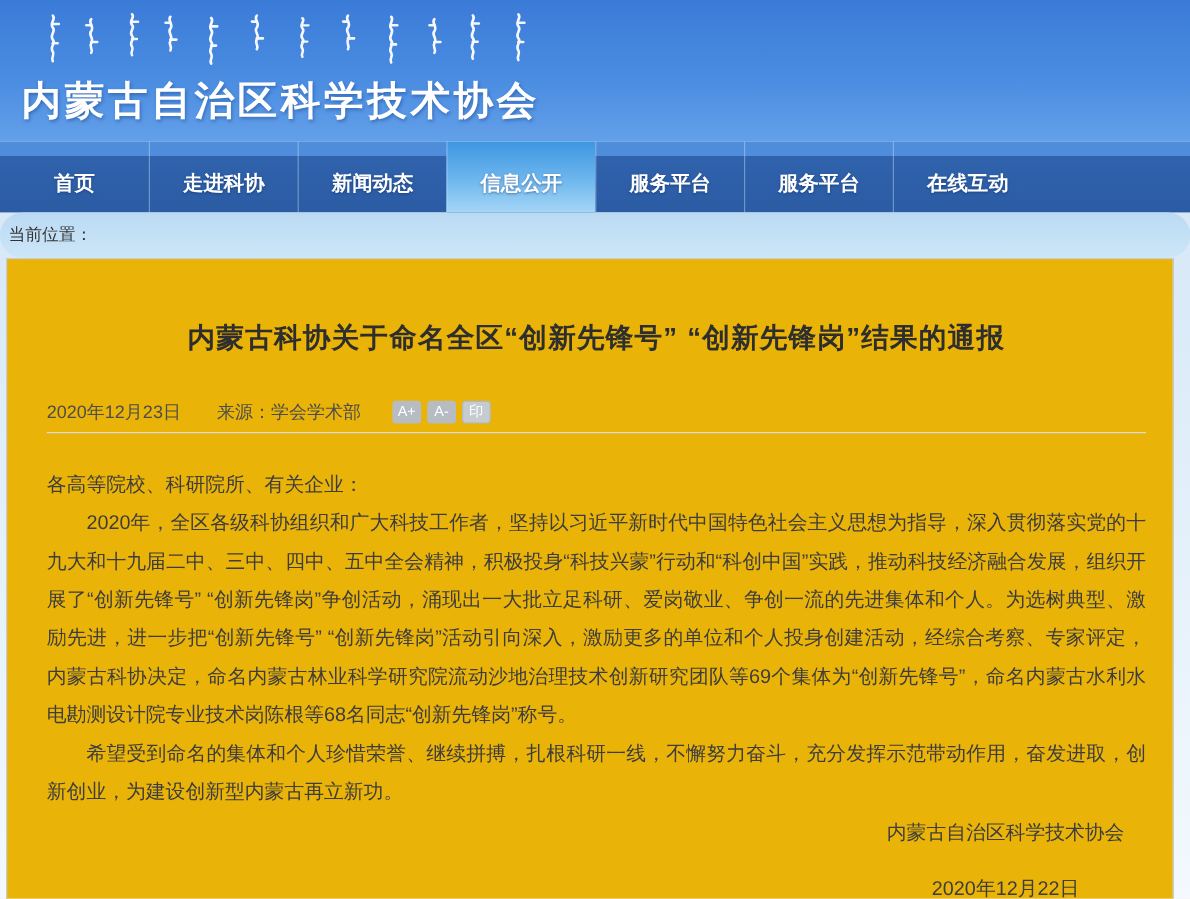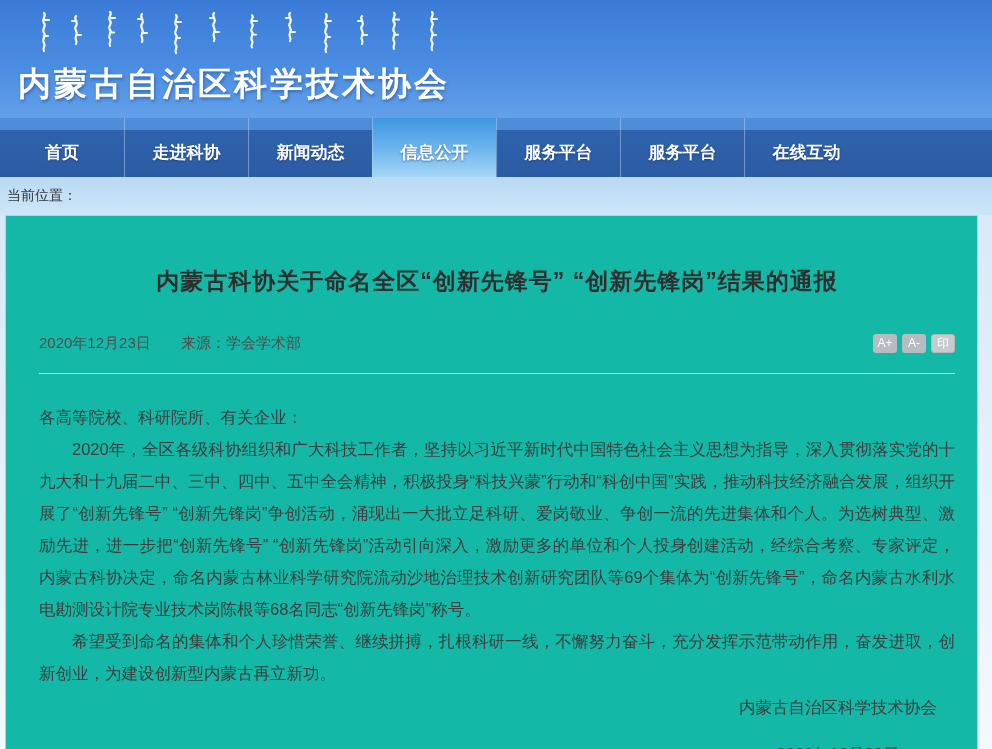--- a/index.html
+++ b/index.html
@@ -34,38 +34,38 @@
   }
   .tab + .tab { border-left:1px solid rgba(190,220,248,.45); }
   .tab.active {
     background:linear-gradient(180deg,#3e97e2 0%,#6fb7ee 55%,#a5d6f6 100%);
   }
 
   
   .breadcrumb {
     height:38px; display:flex; align-items:center;
     background:linear-gradient(180deg,#badaf3 0%,#cde6f8 100%);
-    padding-left:7px; font-size:14px; color:#333;
+    padding-left:7px; font-size:14px; color:#333;border-radius:19px;
   }
   .crumb { cursor:pointer; }
   .crumb-sep { margin:0 4px; color:#444; }
 
   
   .card {
-    margin:0 14px 0 5px; height:534px; background:#14b8a6;
+    margin:0 14px 0 5px; height:534px; background:#eab308;
     border:1px solid #c9ccce; border-bottom:none;
     padding:0 22px 0 33px; overflow:hidden;
   }
   .article-title {
     margin-top:50px; text-align:center;
     font-size:23px; font-weight:bold; color:#2e2e2e; letter-spacing:1px;
   }
   .meta-row {
-    margin-top:37px; padding-bottom:20px; border-bottom:1px solid #dcdcdc;
-    display:flex; align-items:flex-end; justify-content:space-between;
+    margin-top:37px; padding-bottom:7px; border-bottom:1px solid #dcdcdc;
+    display:flex; align-items:flex-end; justify-content:flex-start;
     font-size:15px; color:#4d4d4d;
   }
   .meta-left span { margin-right:26px; }
   .tools { display:flex; gap:5px; }
   .tool-btn {
     min-width:24px; height:19px; border:none; border-radius:3px;
     background:#b6bcc1; color:#fff; font-size:12px; line-height:19px;
     padding:0 4px; cursor:pointer; font-family:"Liberation Sans",sans-serif;
   }
   .tool-btn.print { background:#c6cbcf; border:1px solid #b3b8bc; line-height:17px; }

